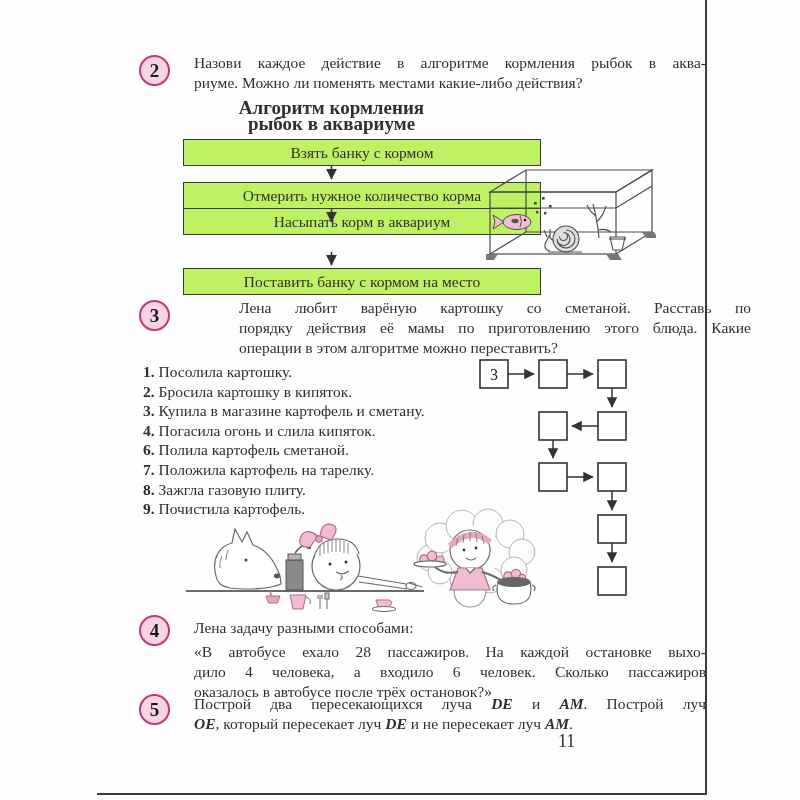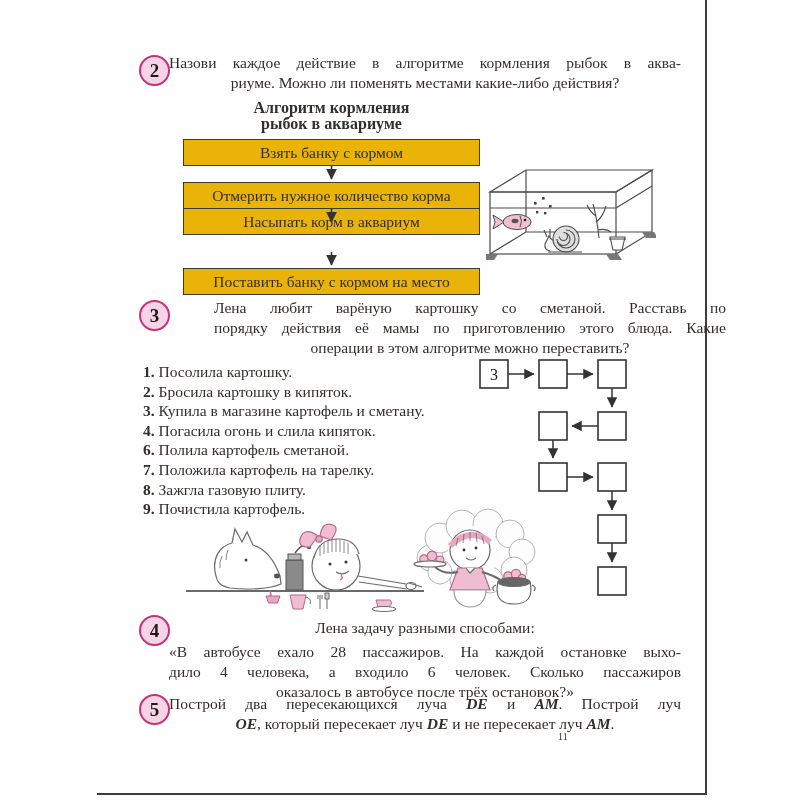--- a/index.html
+++ b/index.html
@@ -8,36 +8,36 @@
     font-family:"Liberation Serif","DejaVu Serif",serif;color:#332e2c;
   }
   .vborder{position:absolute;left:705px;top:0;width:2px;height:795px;background:#3c3c3c;}
   .hborder{position:absolute;left:97px;top:793px;width:610px;height:2px;background:#3c3c3c;}
 
   .badge{
     position:absolute;width:27px;height:27px;border:2.5px solid #c23477;border-radius:50%;
     background:#f6d4e6;display:flex;align-items:center;justify-content:center;
     font-weight:bold;font-size:19px;color:#1d1b1a;line-height:1;
   }
-  .para{position:absolute;left:169px;width:512px;font-size:15.5px;line-height:20px;}
+  .para{position:absolute;left:169px;width:512px;font-size:15.5px;line-height:20px;padding-left:25px;}
   .jline{text-align:justify;text-align-last:justify;}
-  .nline{text-align:center;}
+  .nline{text-align:left;}
 
   .flow-title{position:absolute;left:183px;top:100px;width:297px;text-align:center;
-    font-weight:bold;font-size:16px;line-height:15.5px;}
+    font-weight:bold;font-size:19px;line-height:15.5px;}
   .flow-box{
-    position:absolute;left:183px;width:297px;height:27px;border:1.5px solid #3a3a3a;
+    position:absolute;left:183px;width:358px;height:27px;border:1.5px solid #3a3a3a;
     box-sizing:border-box;display:flex;align-items:center;justify-content:center;
-    font-size:15.5px;background:#eab308;
+    font-size:15.5px;background:#bef264;
   }
   .list{position:absolute;left:143px;top:362px;width:350px;font-size:15.5px;line-height:19.6px;}
   .list .row{white-space:nowrap;font-family:Liberation Serif, serif;}
   .list .num{font-weight:bold;}
   .bi{font-weight:bold;font-style:italic;}
-  .pagenum{position:absolute;left:558px;top:731px;width:70px;text-align:left;font-size:10px;}
+  .pagenum{position:absolute;left:558px;top:731px;width:70px;text-align:left;font-size:18px;}
   svg{display:block;}
 </style>
 </head>
 <body>
 
 <div class="page">
 
   <div class="vborder"></div>
   <div class="hborder"></div>
 

